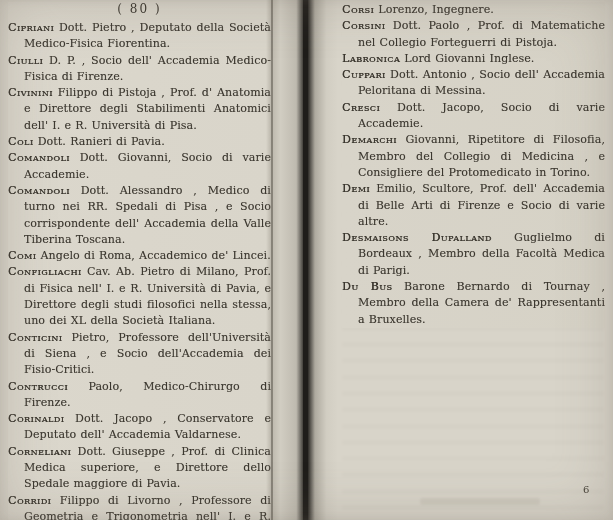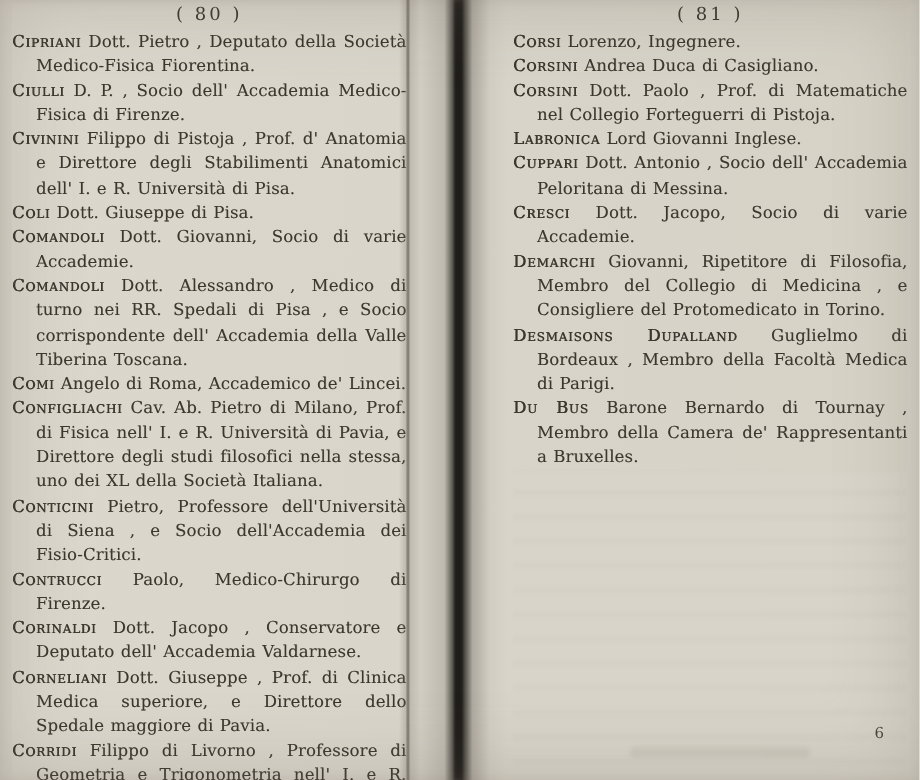--- a/index.html
+++ b/index.html
@@ -88,43 +88,42 @@
   <div class="ghost" style="left:556px; top:300px; width:44px; height:6px;"></div>
   <div class="ghost" style="left:420px; top:498px; width:120px; height:7px;"></div>
   <div class="scratch"></div>
 
   <div class="page page-left">
     <div class="page-header">( 80 )</div>
     <div class="entries">
         <div class="entry"><span class="surname">Cipriani</span><span> Dott. Pietro , Deputato della Società Medico-Fisica Fiorentina.</span></div>
         <div class="entry"><span class="surname">Ciulli</span><span> D. P. , Socio dell' Accademia Medico-Fisica di Firenze.</span></div>
         <div class="entry"><span class="surname">Civinini</span><span> Filippo di Pistoja , Prof. d' Anatomia e Direttore degli Stabilimenti Anatomici dell' I. e R. Università di Pisa.</span></div>
-        <div class="entry"><span class="surname">Coli</span><span> Dott. Giuseppe di Pisa.</span></div>
+        <div class="entry"><span class="surname">Coli</span><span> Dott. Ranieri di Pavia.</span></div>
         <div class="entry"><span class="surname">Comandoli</span><span> Dott. Giovanni, Socio di varie Accademie.</span></div>
         <div class="entry"><span class="surname">Comandoli</span><span> Dott. Alessandro , Medico di turno nei RR. Spedali di Pisa , e Socio corrispondente dell' Accademia della Valle Tiberina Toscana.</span></div>
         <div class="entry"><span class="surname">Comi</span><span> Angelo di Roma, Accademico de' Lincei.</span></div>
         <div class="entry"><span class="surname">Configliachi</span><span> Cav. Ab. Pietro di Milano, Prof. di Fisica nell' I. e R. Università di Pavia, e Direttore degli studi filosofici nella stessa, uno dei XL della Società Italiana.</span></div>
         <div class="entry"><span class="surname">Conticini</span><span> Pietro, Professore dell'Università di Siena , e Socio dell'Accademia dei Fisio-Critici.</span></div>
         <div class="entry"><span class="surname">Contrucci</span><span> Paolo, Medico-Chirurgo di Firenze.</span></div>
         <div class="entry"><span class="surname">Corinaldi</span><span> Dott. Jacopo , Conservatore e Deputato dell' Accademia Valdarnese.</span></div>
         <div class="entry"><span class="surname">Corneliani</span><span> Dott. Giuseppe , Prof. di Clinica Medica superiore, e Direttore dello Spedale maggiore di Pavia.</span></div>
         <div class="entry"><span class="surname">Corridi</span><span> Filippo di Livorno , Professore di Geometria e Trigonometria nell' I. e R. Università di Pisa, Socio di varie Accademie.</span></div>
       </div>
   </div>
 
   <div class="page page-right">
-    <div class="page-header">( 81 )</div>
     <div class="entries">
         <div class="entry"><span class="surname">Corsi</span><span> Lorenzo, Ingegnere.</span></div>
-        <div class="entry"><span class="surname">Corsini</span><span> Andrea Duca di Casigliano.</span></div>
         <div class="entry"><span class="surname">Corsini</span><span> Dott. Paolo , Prof. di Matematiche nel Collegio Forteguerri di Pistoja.</span></div>
         <div class="entry"><span class="surname">Labronica</span><span> Lord Giovanni Inglese.</span></div>
         <div class="entry"><span class="surname">Cuppari</span><span> Dott. Antonio , Socio dell' Accademia Peloritana di Messina.</span></div>
         <div class="entry"><span class="surname">Cresci</span><span> Dott. Jacopo, Socio di varie Accademie.</span></div>
         <div class="entry"><span class="surname">Demarchi</span><span> Giovanni, Ripetitore di Filosofia, Membro del Collegio di Medicina , e Consigliere del Protomedicato in Torino.</span></div>
+        <div class="entry"><span class="surname">Demi</span><span> Emilio, Scultore, Prof. dell' Accademia di Belle Arti di Firenze e Socio di varie altre.</span></div>
         <div class="entry"><span class="surname">Desmaisons Dupalland</span><span> Guglielmo di Bordeaux , Membro della Facoltà Medica di Parigi.</span></div>
         <div class="entry"><span class="surname">Du Bus</span><span> Barone Bernardo di Tournay , Membro della Camera de' Rappresentanti a Bruxelles.</span></div>
       </div>
   </div>
 
   <div class="signature-mark">6</div>
 
   <div class="gutter"></div>
   <div class="gutter-line"></div>
   <div class="binding-dark-line"></div>

